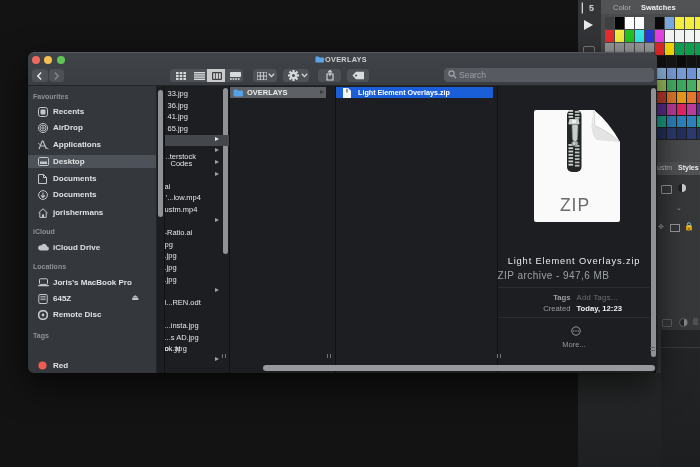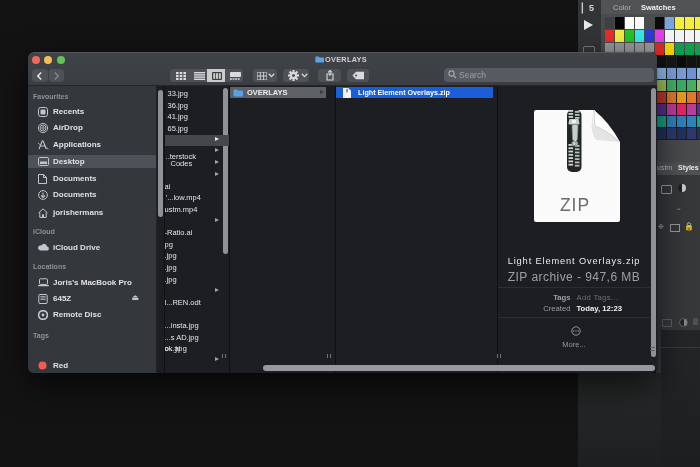--- a/index.html
+++ b/index.html
@@ -480,21 +480,21 @@
             <rect x="40.9" y="54.79999999999998" width="4.6" height="1.8" fill="#b9beba"></rect>
             <path d="M35.5 9 h9 l1 4 q0.4 1.6-1.2 1.6 h-8.6 q-1.6 0-1.2-1.6 z" fill="#c6cfca"></path>
             <path d="M37.5 14.5 h5 q1.6 0 1.5 2 l-0.5 12 q-0.1 2-1.5 2.6 q2.4 1 1.9 3 q-0.5 2-2.9 2 q-2.4 0-2.9-2 q-0.5-2 1.9-3 q-1.4-0.6-1.5-2.6 l-0.5-12 q-0.1-2 1.5-2z" fill="#c6cfca" stroke="#7e8883" stroke-width="0.7"></path>
             <circle cx="40" cy="33.5" r="2.2" fill="none" stroke="#7e8883" stroke-width="1"></circle>
             <rect x="38" y="10" width="4" height="3" fill="#eef2f0"></rect>
           </g>
           <text x="41" y="101" font-family="Liberation Sans, sans-serif" font-size="17.5" letter-spacing="1" fill="#6a6a6a" text-anchor="middle">ZIP</text>
         </svg>
       </div>
     <div class="abs" style="left:469.5px;top:203.5px;width:153px;text-align:center;font-size:9.3px;letter-spacing:0.85px;color:#e8eaec;">Light Element Overlays.zip</div>
-    <div class="abs" style="left:469.5px;top:217.5px;width:153px;text-align:center;font-size:12px;letter-spacing:0.45px;color:#9ba0a5;">ZIP archive - 947,6 MB</div>
+    <div class="abs" style="left:469.5px;top:217.5px;width:153px;font-size:10px;letter-spacing:0.45px;color:#9ba0a5;">ZIP archive - 947,6 MB</div>
     <div class="abs" style="left:470px;top:234.5px;width:152px;height:1px;background:#2c2d2f;"></div>
     <div class="abs" style="left:469.5px;top:240.5px;width:73px;text-align:right;font-size:7.7px;color:#999ea3;font-weight:bold;">Tags</div>
     <div class="abs" style="left:548.5px;top:240.5px;font-size:7.7px;letter-spacing:0.3px;color:#6b7075;">Add Tags...</div>
     <div class="abs" style="left:469.5px;top:251.5px;width:73px;text-align:right;font-size:7.7px;color:#999ea3;">Created</div>
     <div class="abs" style="left:548.5px;top:251.5px;font-size:7.7px;color:#f0f1f3;font-weight:bold;">Today, 12:23</div>
     <div class="abs" style="left:470px;top:264.5px;width:152px;height:1px;background:#2c2d2f;"></div>
     <div class="abs" style="left:542.5px;top:274px;width:10px;height:10px;">
       <svg width="10" height="10">
           <circle cx="5" cy="5" r="4.2" fill="none" stroke="#9298a0" stroke-width="1"></circle>
           <circle cx="2.8" cy="5" r="0.7" fill="#9298a0"></circle>

